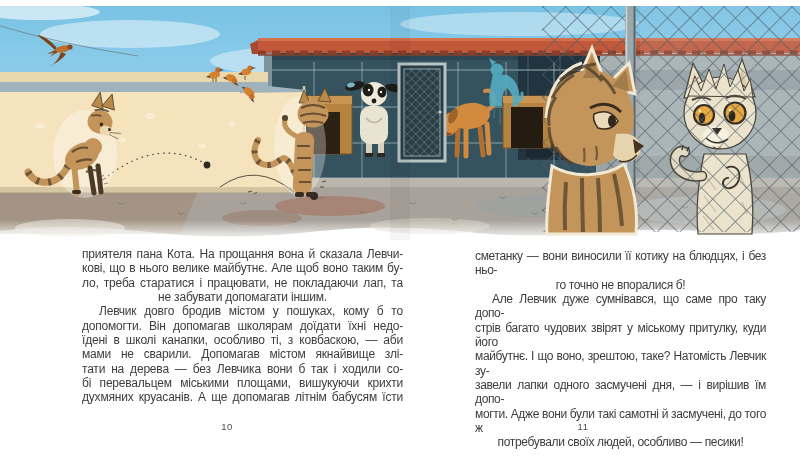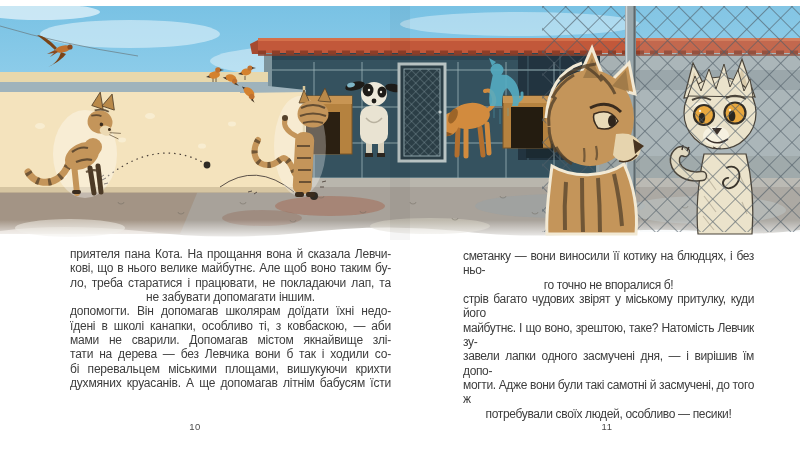--- a/index.html
+++ b/index.html
@@ -1,29 +1,29 @@
 <!DOCTYPE html>
 <html><head>
 <meta charset="utf-8">
 <style>
   html,body{margin:0;padding:0;}
   body{width:800px;height:475px;background:#ffffff;position:relative;overflow:hidden;
        font-family:"Liberation Sans",sans-serif;}
   .spread{position:absolute;inset:0;}
   .illo{position:absolute;left:0;top:6px;width:800px;height:234px;display:block;}
-  .col{position:absolute;color:#3d3d3d;font-size:12px;overflow:hidden;}
+  .col{position:absolute;color:#3d3d3d;font-size:12px;overflow:hidden;margin-left:12px;}
   #left-col{left:70px;top:247px;width:321px;line-height:14.35px;letter-spacing:-0.2px;}
   #right-col{left:463px;top:249px;width:291px;line-height:14.35px;letter-spacing:-0.35px;}
   .line{text-align:center;}
   .line.just{text-align:justify;text-align-last:justify;}
   .line.indent{text-indent:17px;}
   .pagenum{position:absolute;top:421px;width:30px;text-align:center;
            font-size:9.5px;color:#4b4b4b;letter-spacing:.5px;}
-  #pn-left{left:180px;}
-  #pn-right{left:592px;}
+  #pn-left{left:212px;}
+  #pn-right{left:568px;}
 </style>
 </head>
 <body>
 
 <div class="spread">
 
 <svg class="illo" viewBox="0 0 800 234" aria-hidden="true">
   <defs>
     <linearGradient id="skyg" x1="0" y1="0" x2="0" y2="1">
       <stop offset="0" stop-color="#79c2e4"></stop>
@@ -325,30 +325,32 @@
   </g>
 
   <rect x="390" y="0" width="20" height="234" fill="#000000" opacity="0.04"></rect>
 </svg>
 
   <div class="col" id="left-col">
       <div class="line just">приятеля пана Кота. На прощання вона й сказала Левчи-</div>
       <div class="line just">кові, що в нього велике майбутнє. Але щоб воно таким бу-</div>
       <div class="line just">ло, треба старатися і працювати, не покладаючи лап, та</div>
       <div class="line">не забувати допомагати іншим.</div>
+      <div class="line just indent">Левчик довго бродив містом у пошуках, кому б то</div>
       <div class="line just">допомогти. Він допомагав школярам доїдати їхні недо-</div>
       <div class="line just">їдені в школі канапки, особливо ті, з ковбаскою, — аби</div>
       <div class="line just">мами не сварили. Допомагав містом якнайвище злі-</div>
       <div class="line just">тати на дерева — без Левчика вони б так і ходили со-</div>
       <div class="line just">бі перевальцем міськими площами, вишукуючи крихти</div>
       <div class="line just">духмяних круасанів. А ще допомагав літнім бабусям їсти</div>
     </div>
   <div class="col" id="right-col">
       <div class="line just">сметанку — вони виносили її котику на блюдцях, і без ньо-</div>
       <div class="line">го точно не впоралися б!</div>
+      <div class="line just indent">Але Левчик дуже сумнівався, що саме про таку допо-</div>
       <div class="line just">стрів багато чудових звірят у міському притулку, куди його</div>
       <div class="line just">майбутнє. І що воно, зрештою, таке? Натомість Левчик зу-</div>
       <div class="line just">завели лапки одного засмучені дня, — і вирішив їм допо-</div>
       <div class="line just">могти. Адже вони були такі самотні й засмучені, до того ж</div>
       <div class="line">потребували своїх людей, особливо — песики!</div>
     </div>
 
   <div class="pagenum" id="pn-left">10</div>
   <div class="pagenum" id="pn-right">11</div>
 </div>

